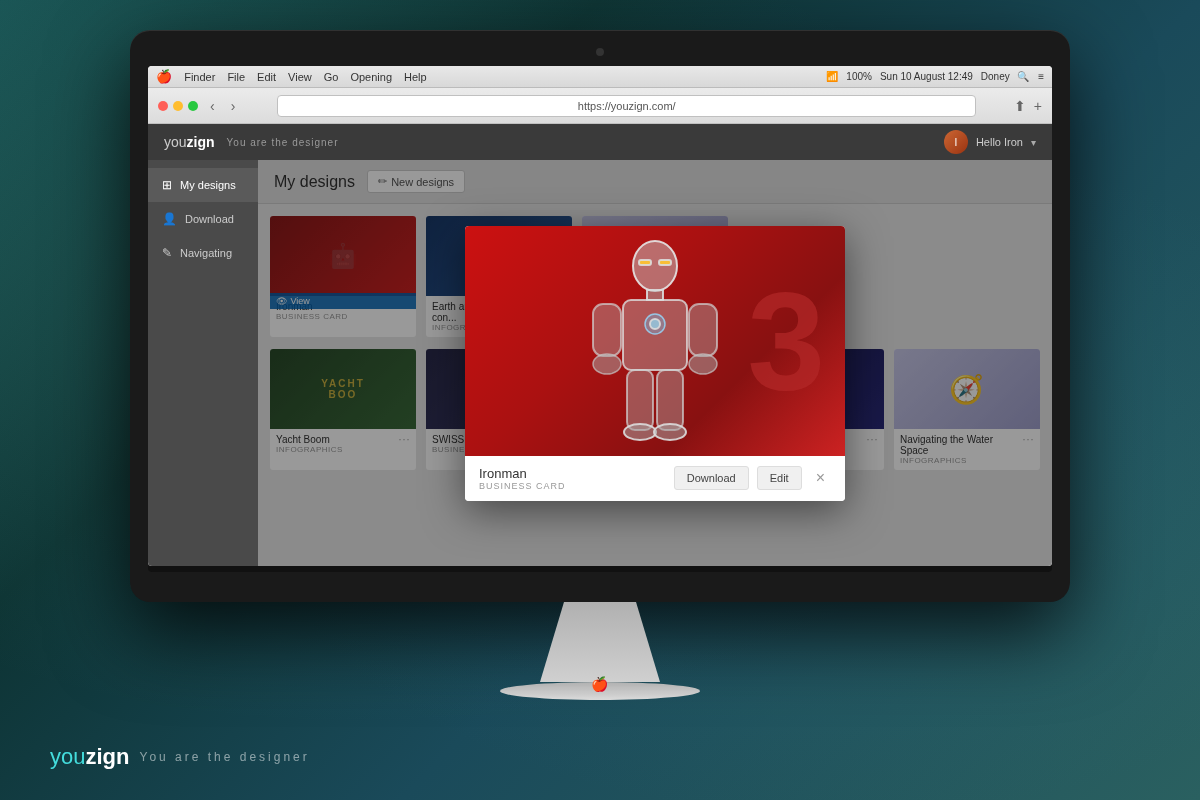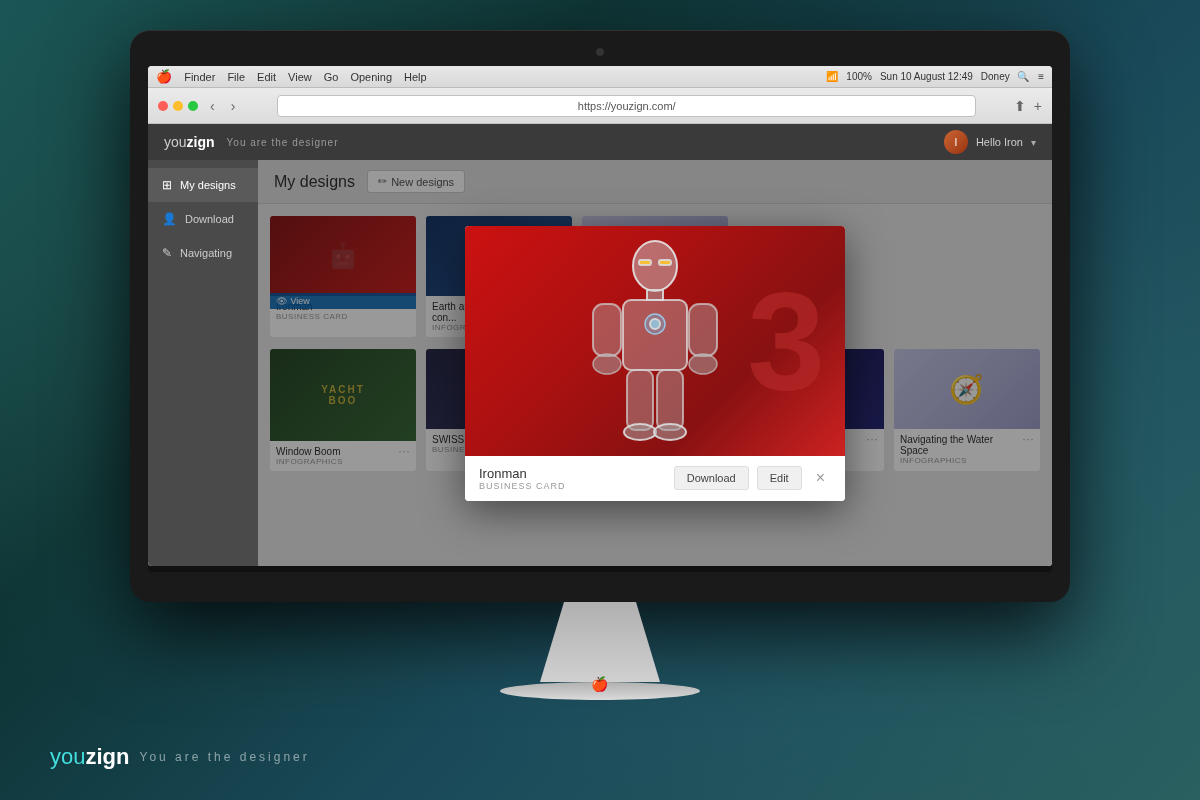--- a/index.html
+++ b/index.html
@@ -325,21 +325,21 @@
       align-items: center;
       justify-content: center;
       height: 80px;
       font-size: 28px;
     }
     .thumb-yacht {
       background: linear-gradient(135deg, #2a4a2a, #3a6a3a);
       display: flex;
       align-items: center;
       justify-content: center;
-      height: 92px;
+      height: 80px;
       color: #c8b040;
       font-size: 10px;
       font-weight: 700;
       text-align: center;
       letter-spacing: 2px;
     }
     .thumb-swiss {
       background: linear-gradient(135deg, #2a2a4a, #3a3a6a);
       display: flex;
       align-items: center;
@@ -632,21 +632,21 @@
               </div>
             </div>
 
             <div class="designs-row2">
               <div class="design-card">
                 <div class="design-thumb thumb-yacht">
                   <span>YACHT<br>BOO</span>
                 </div>
                 <div class="design-info">
                   <span class="design-dots">···</span>
-                  <div class="design-name">Window Boom</div>
+                  <div class="design-name">Yacht Boom</div>
                   <div class="design-type">INFOGRAPHICS</div>
                 </div>
               </div>
 
               <div class="design-card">
                 <div class="design-thumb thumb-swiss">
                   <span>⚙️</span>
                 </div>
                 <div class="design-info">
                   <span class="design-dots">···</span>

